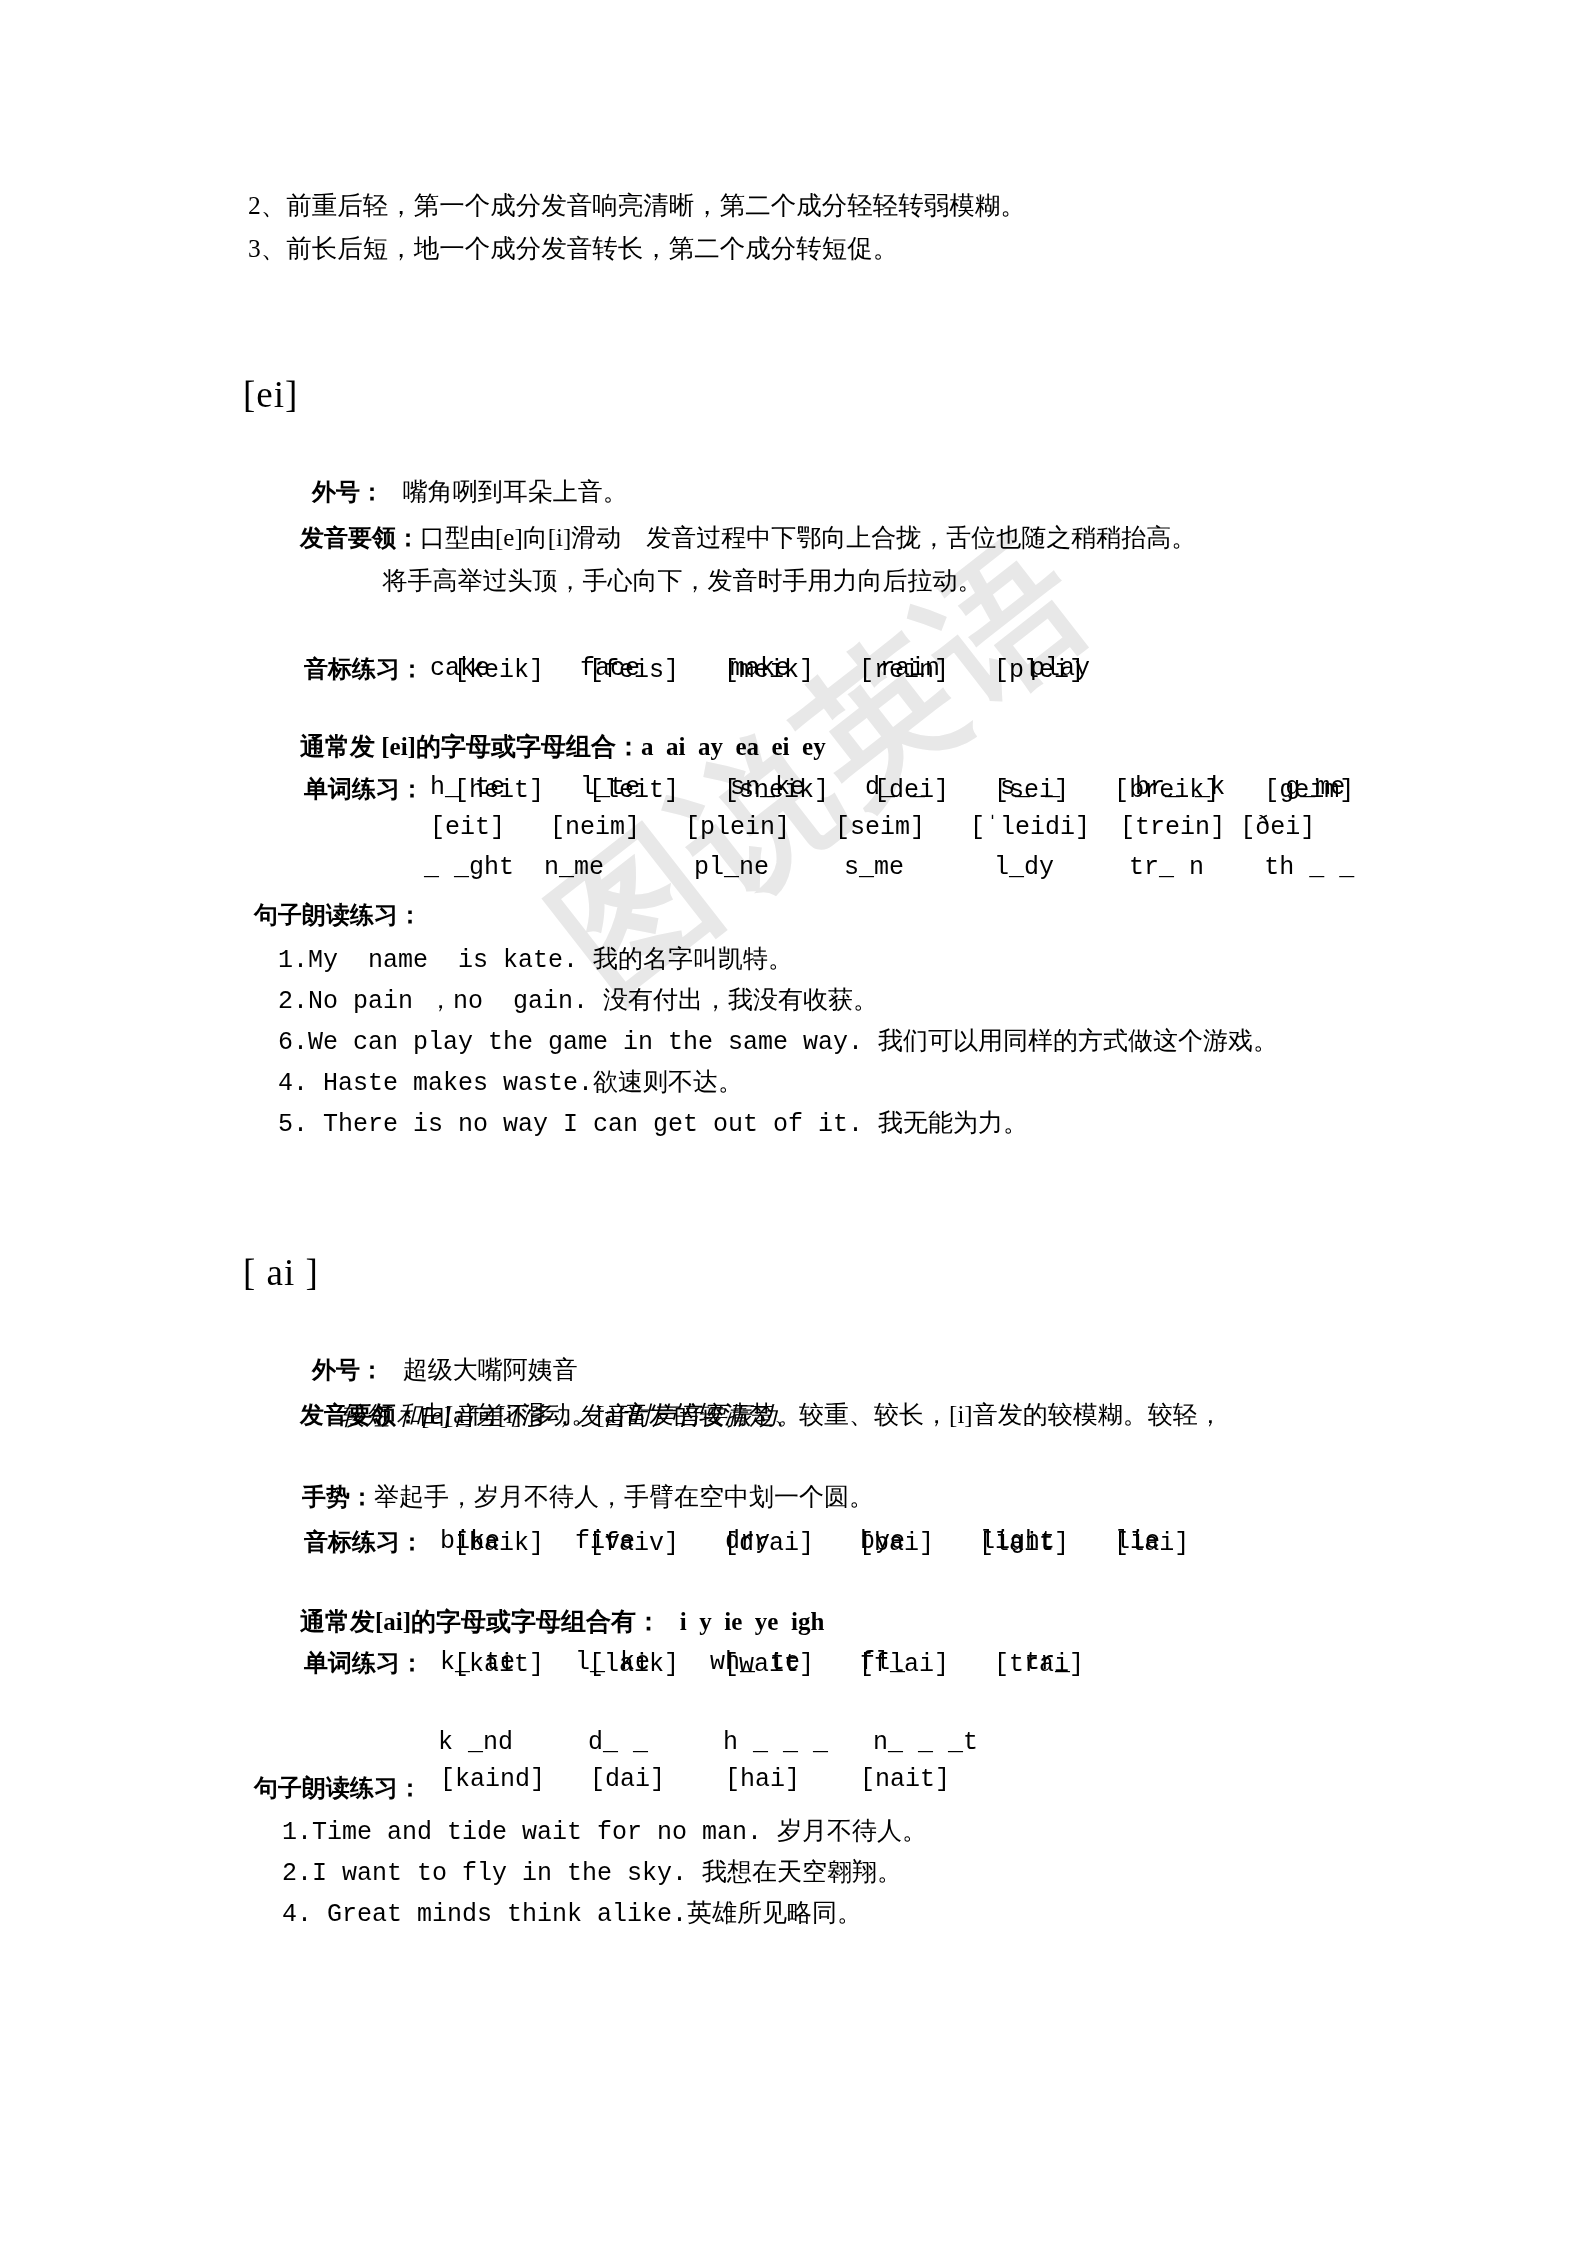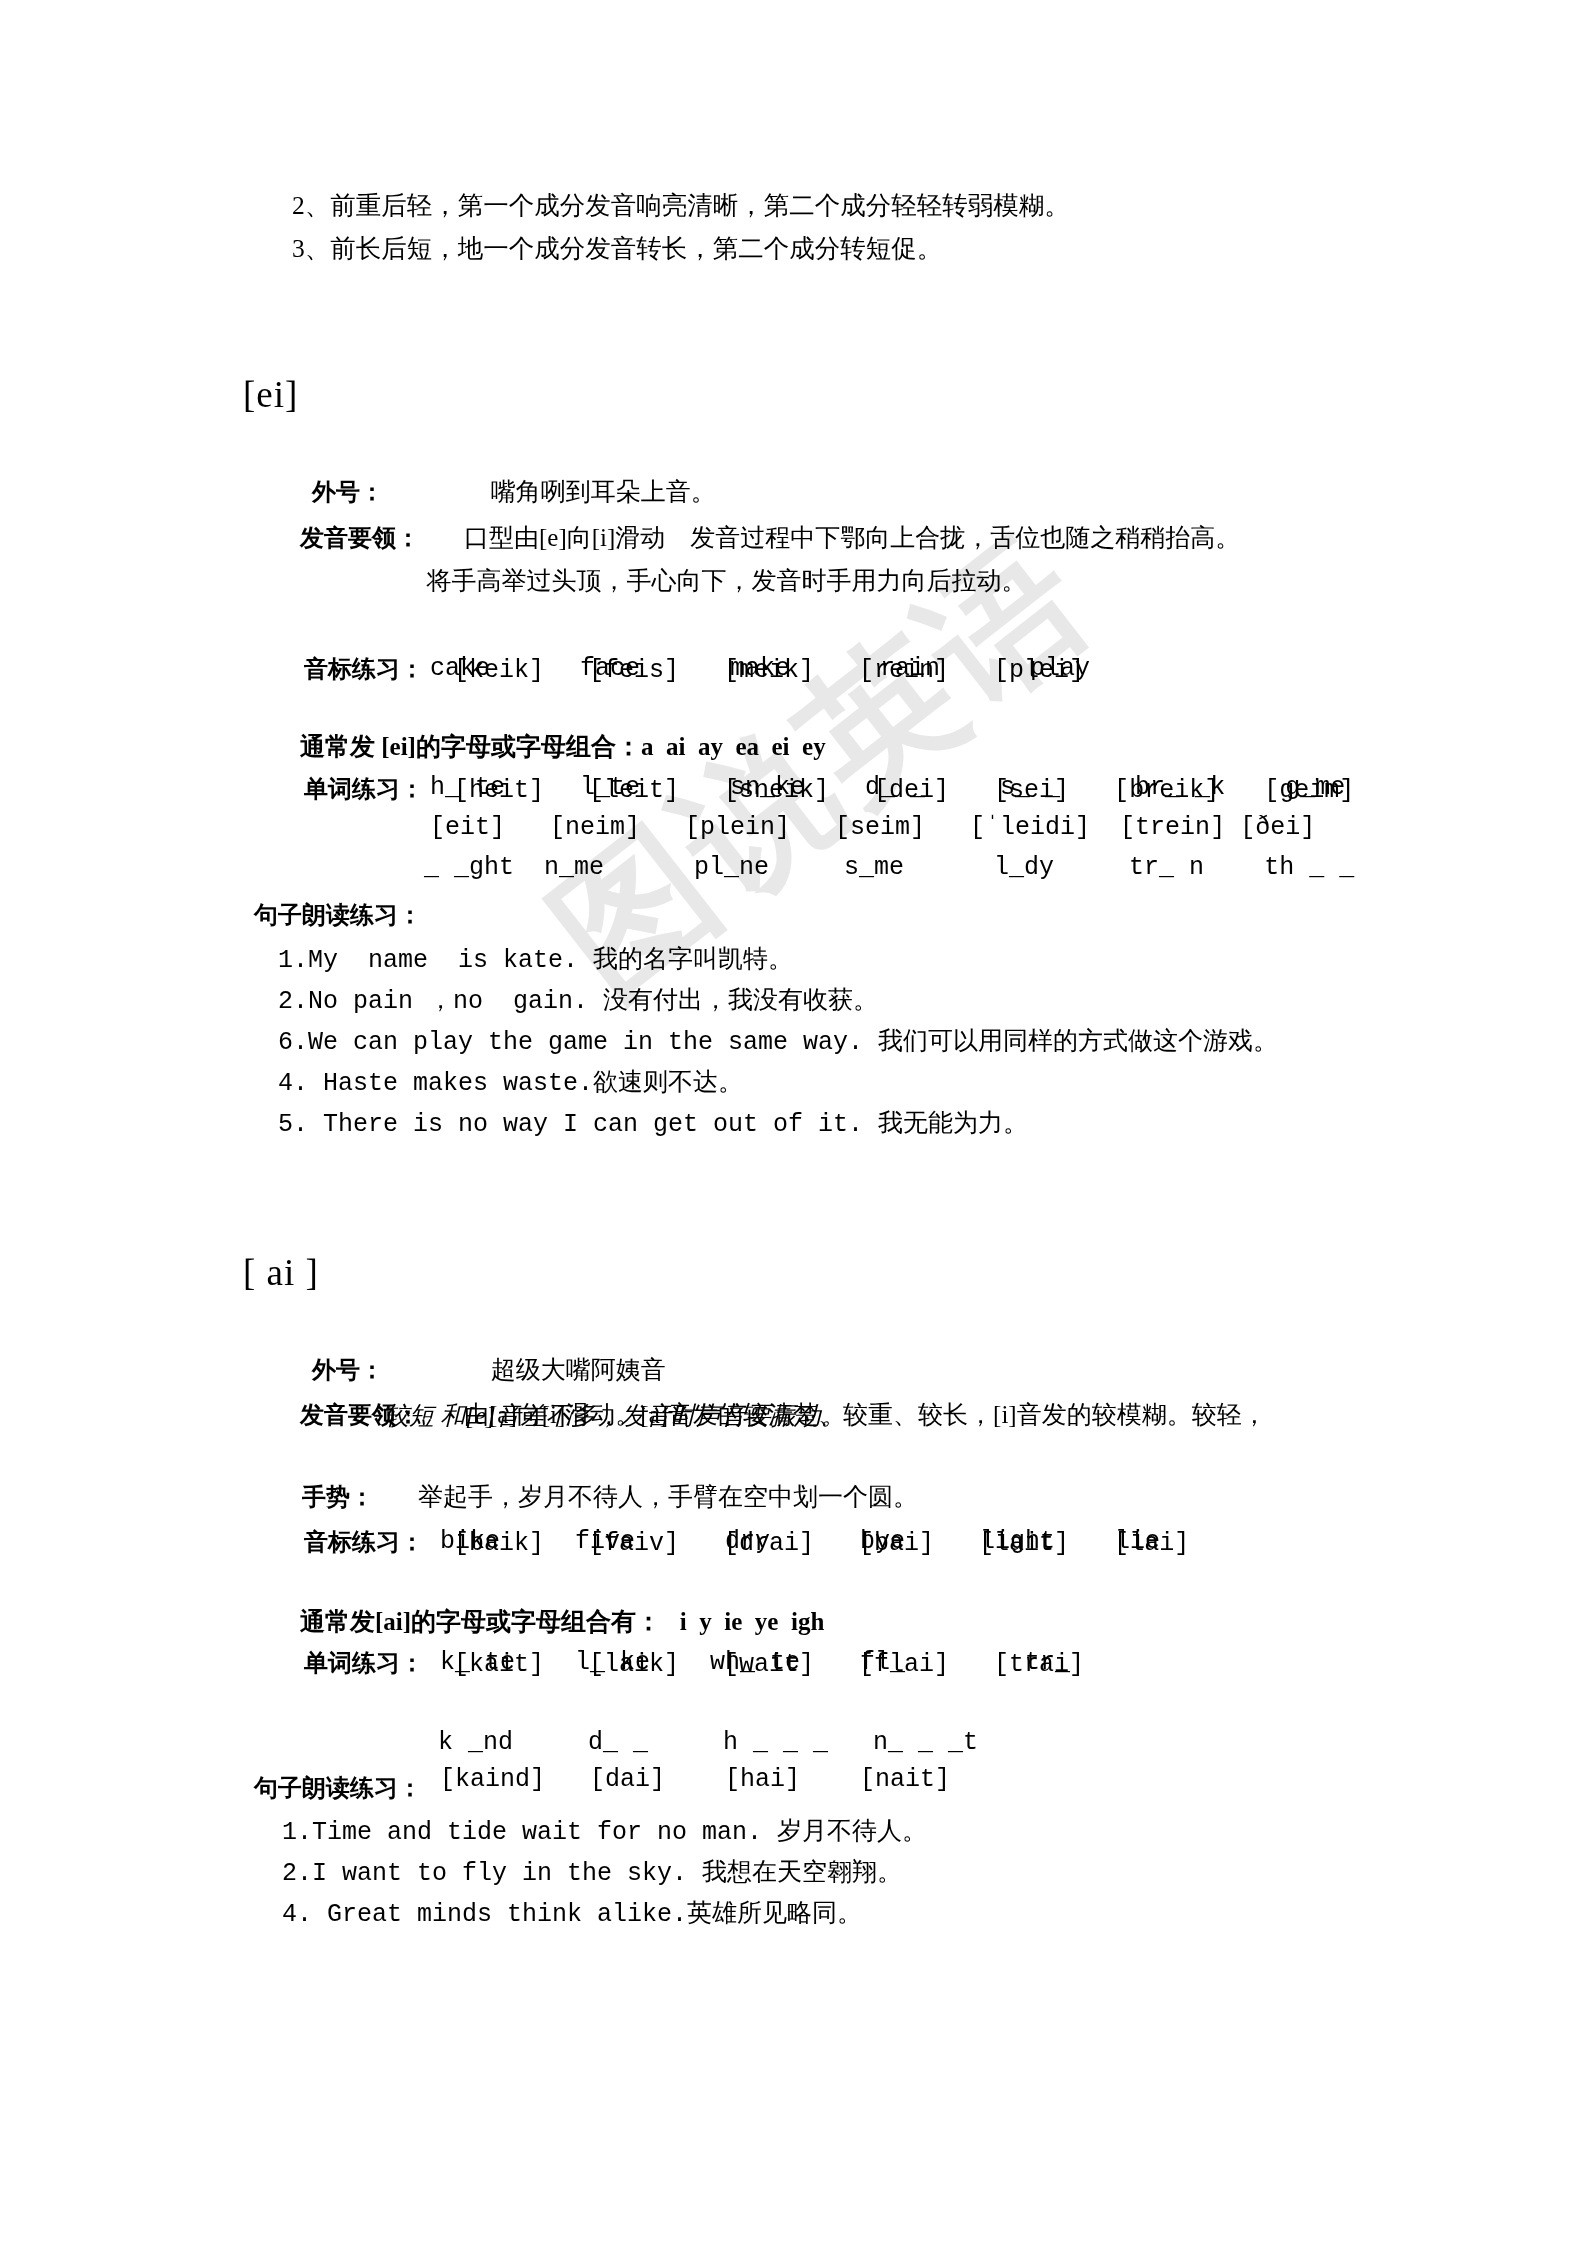--- a/index.html
+++ b/index.html
@@ -88,21 +88,20 @@
     font-size: 24px;
   }
   .lbl-serif {
     font-weight: 700;
     font-family: "Liberation Serif", "DejaVu Serif", serif;
     font-size: 25px;
   }
   .body-cn {
     font-family: "Liberation Serif", "DejaVu Serif", serif;
     font-size: 25px;
-    margin-left: 44px;
   }
   .mono {
     font-family: "Liberation Mono", "DejaVu Sans Mono", monospace;
     font-size: 25px;
   }
 
   
   #ei-block {
     position: absolute;
     left: 0;

